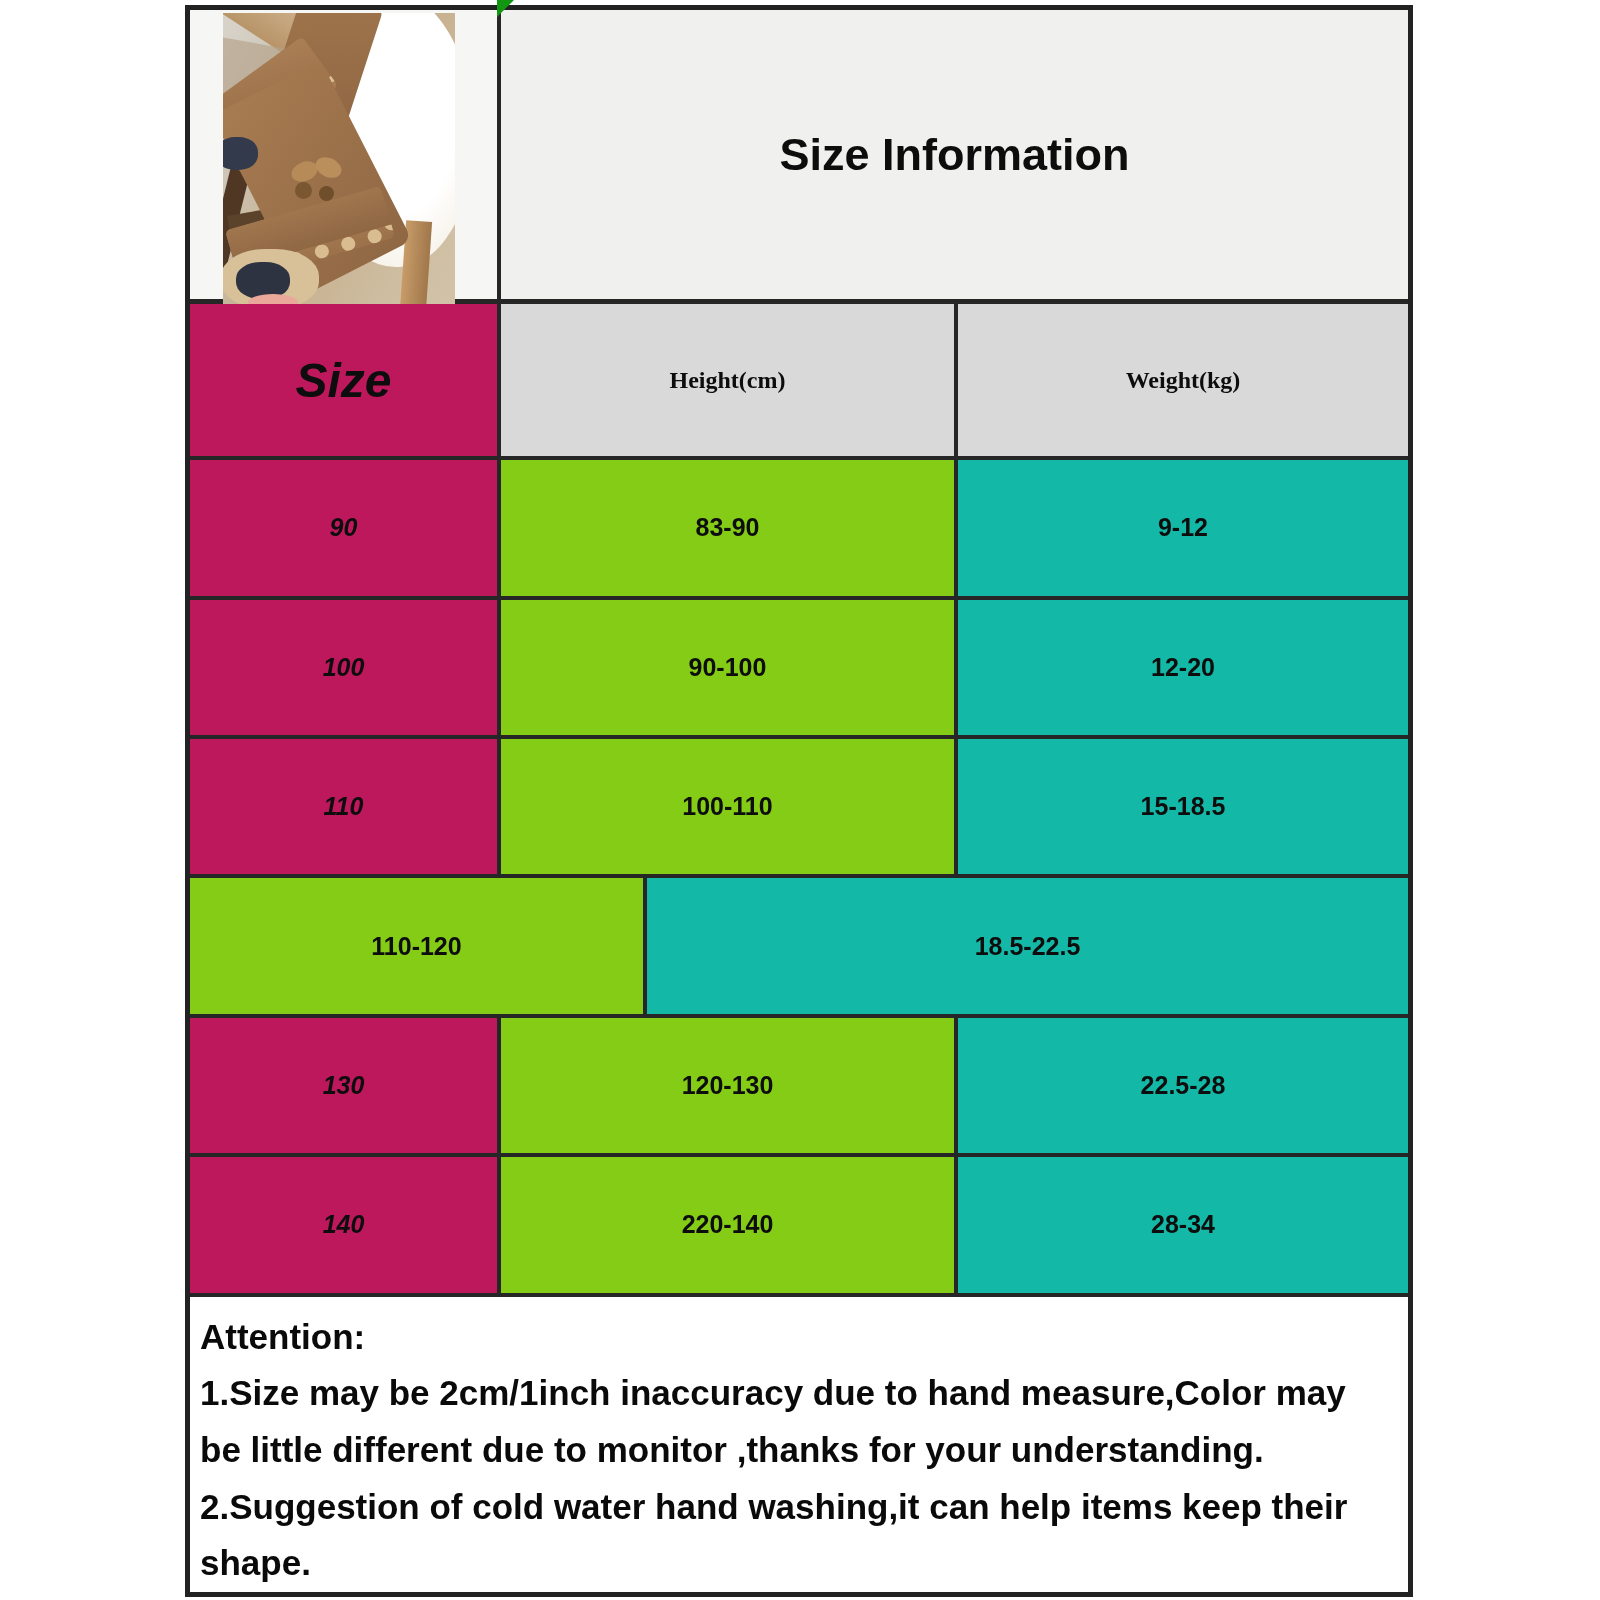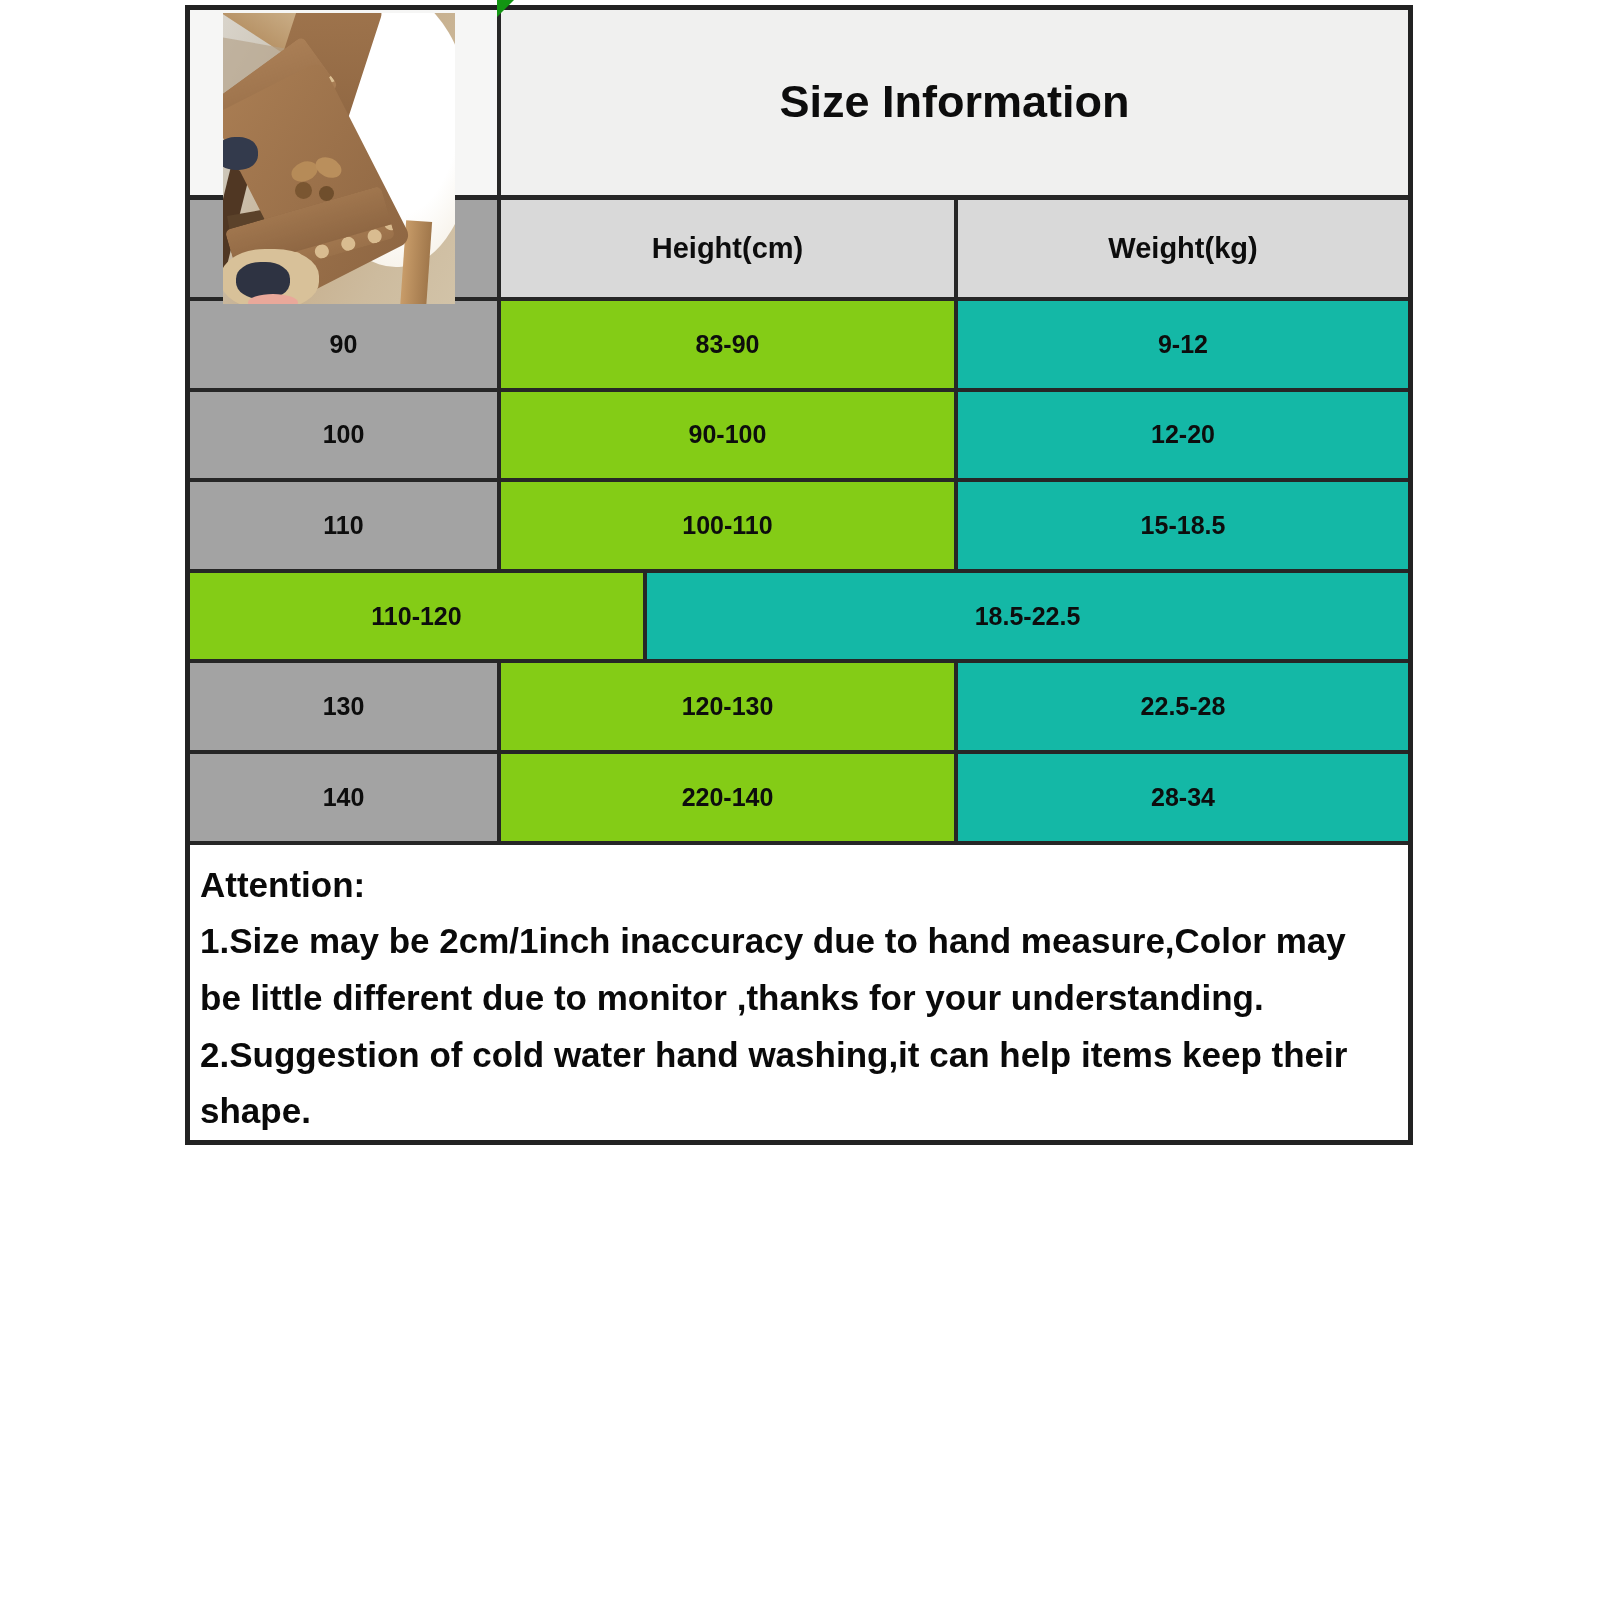--- a/index.html
+++ b/index.html
@@ -7,21 +7,21 @@
     width: 1600px; height: 1600px;
     background: #ffffff;
     font-family: "Liberation Sans", sans-serif;
     color: #111;
     position: relative;
     overflow: hidden;
   }
   .frame {
     position: absolute;
     left: 185px; top: 5px;
-    width: 1228px; height: 1140px;
+    width: 1228px; height: 1592px;
     border: 5px solid #222;
     background: #fff;
     display: flex;
     flex-direction: column;
   }
   
   .top-section { height: 302px; display: flex; border-bottom: 5px solid #262626; }
   .image-cell {
     width: 311px; flex: 0 0 311px;
     border-right: 4px solid #262626;
@@ -98,26 +98,26 @@
   .ph-finger{ left: 25px; top: 281px; width: 50px; height: 17px;
               background: #e9a89a; border-radius: 50%; }
   
   .row { display: flex; width: 100%; }
   .header-row { height: 160px; border-bottom: 4px solid #262626; }
   .data-row   { height: 143px; border-bottom: 4px solid #262626; }
   .cell {
     display: flex; align-items: center; justify-content: center;
     font-weight: bold; color: #0d0d0d;
   }
-  .c1 { width: 311px; flex: 0 0 311px; border-right: 4px solid #262626; background: #a3a3a3; }
+  .c1 { width: 311px; flex: 0 0 311px; border-right: 4px solid #262626; background: #be185d; font-style: italic; }
   .c2 { width: 457px; flex: 0 0 457px; border-right: 4px solid #262626; background: #84cc16; }
   .c3 { flex: 1; background: #14b8a6; }
   .header-row .c2, .header-row .c3 { background: #d9d9d9; }
   .hdr-size { font-size: 48px; }
-  .hdr { font-size: 29px; }
+  .hdr { font-size: 24px; font-family: Liberation Serif, serif; }
   .data-row .cell { font-size: 25px; }
   
   .attention {
     flex: 1;
     background: #ffffff;
     padding: 12px 14px 0 10px;
     font-size: 35px;
     line-height: 1.62;
     color: #0a0a0a;
     font-weight: bold;

